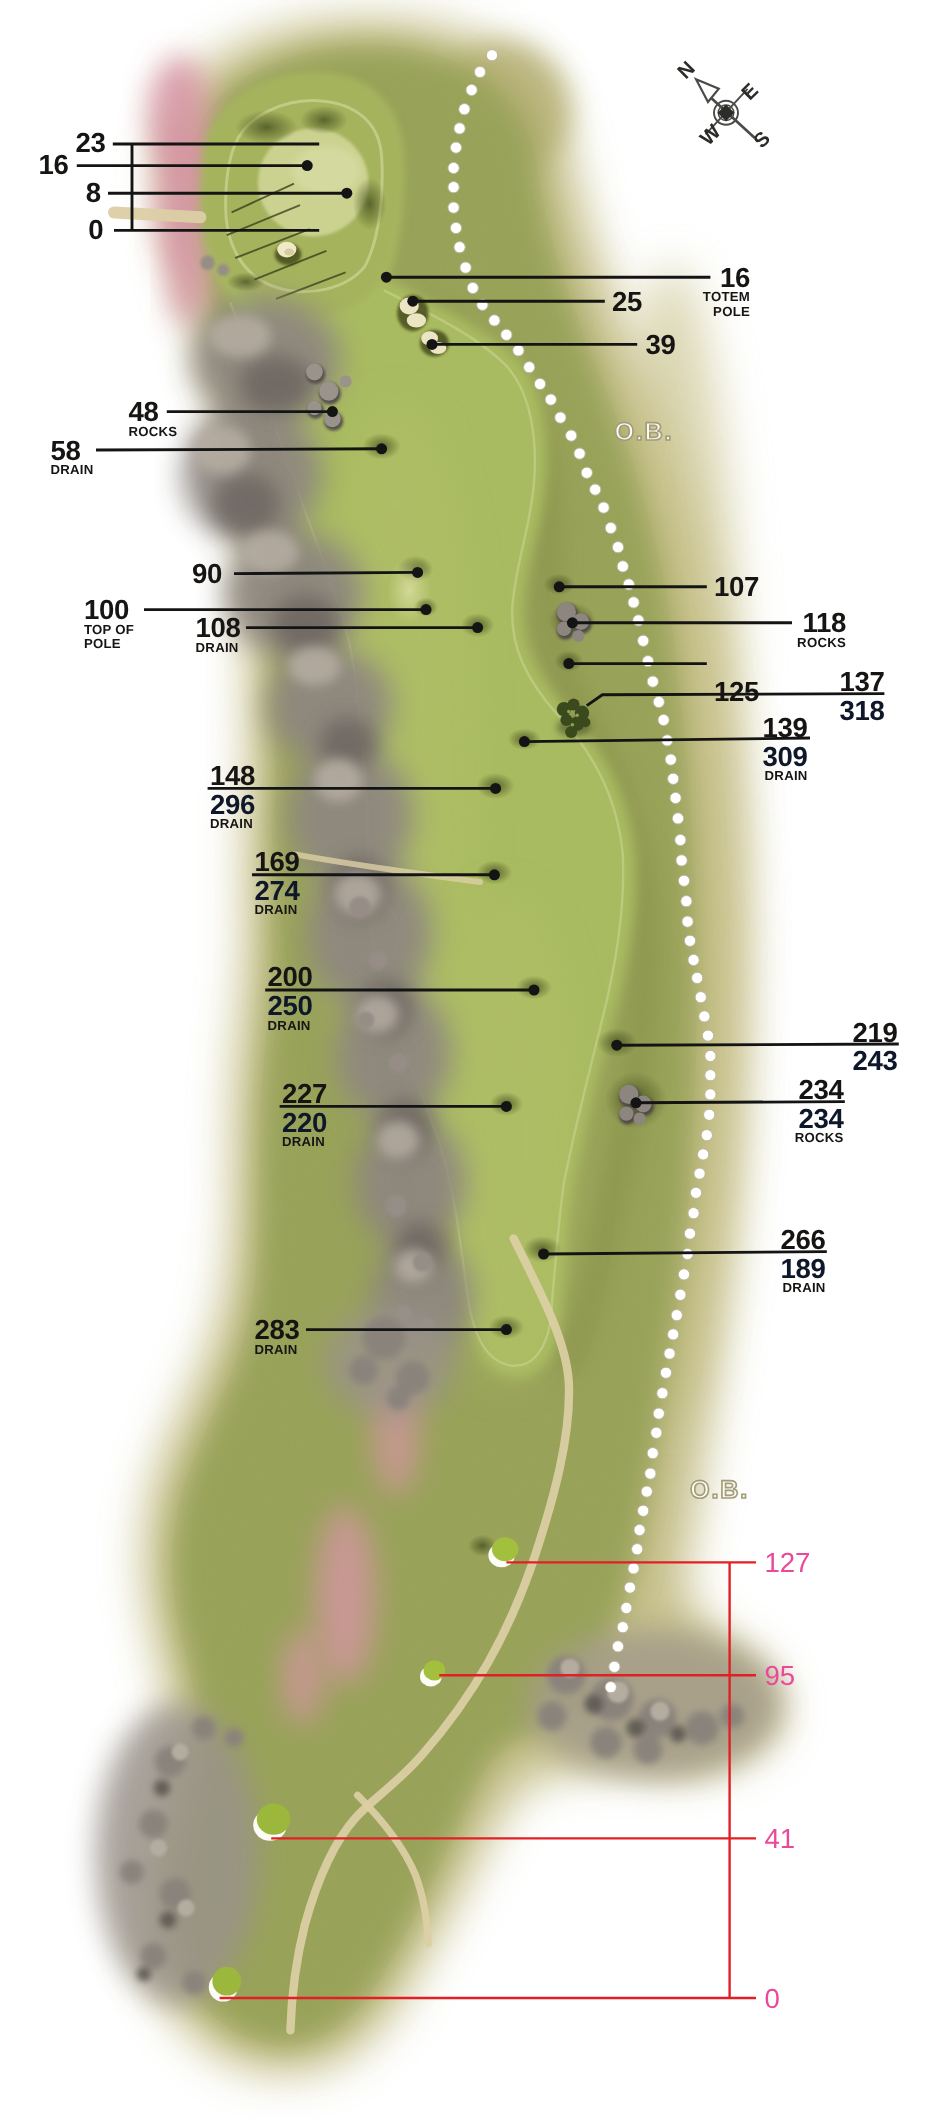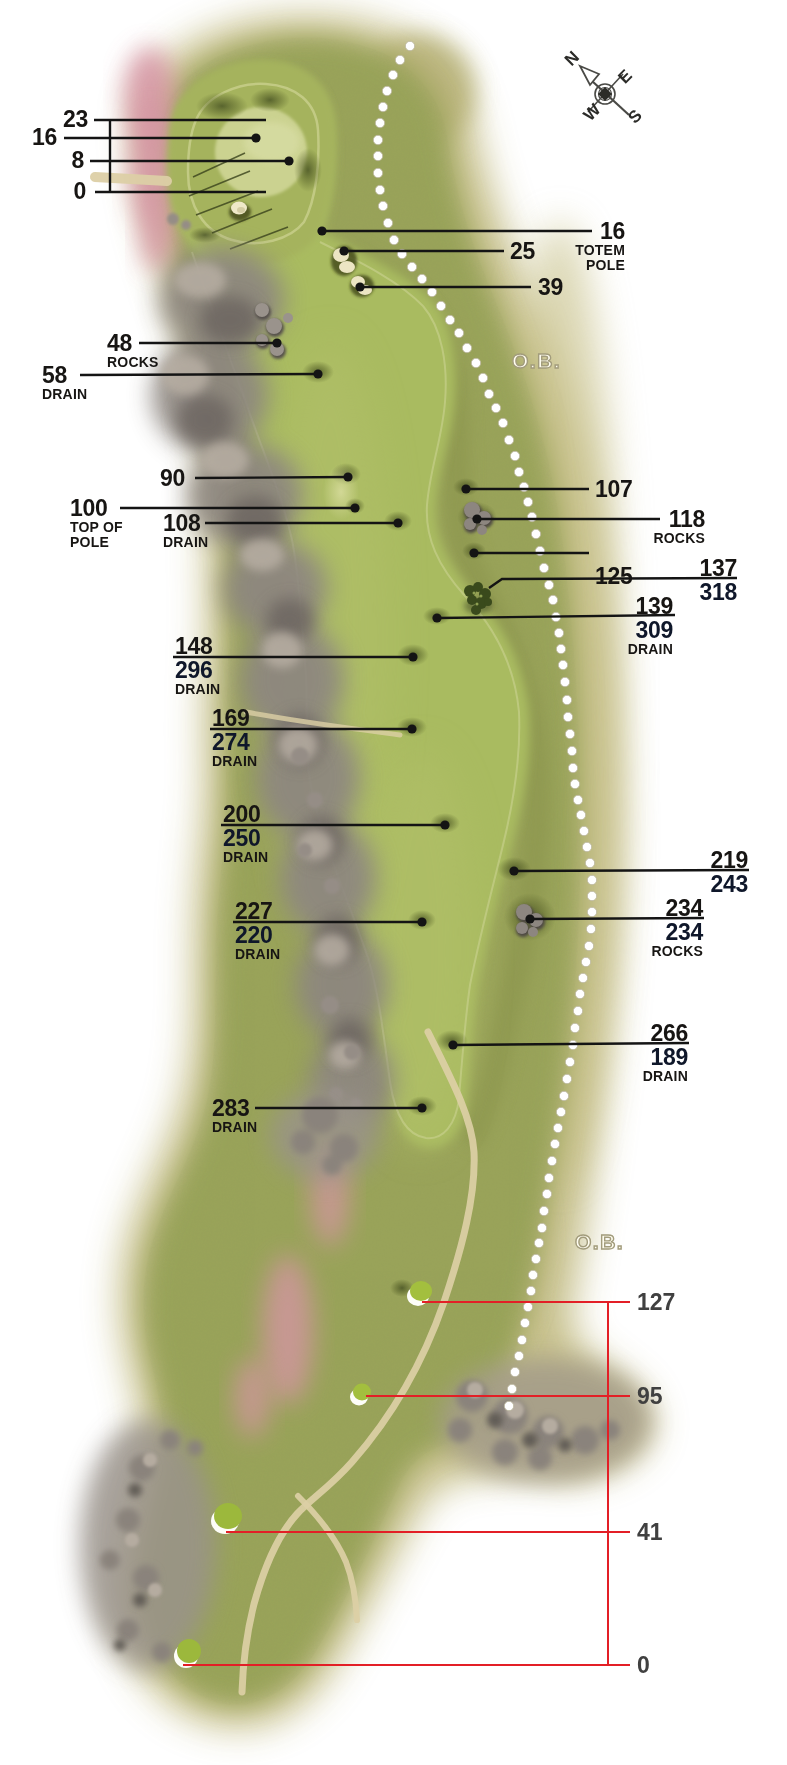--- a/index.html
+++ b/index.html
@@ -2,23 +2,23 @@
 <html><head>
 <meta charset="utf-8">
 <style>
   html,body{margin:0;padding:0;background:#ffffff;}
   #stage{position:relative;width:787px;height:1765px;background:#ffffff;overflow:hidden;
          font-family:"Liberation Sans","DejaVu Sans",sans-serif;}
   #terrain{position:absolute;left:0;top:0;}
   .lbl{position:absolute;font-weight:bold;color:#171513;line-height:1.05;}
   .num{font-size:23px;letter-spacing:-0.3px;white-space:nowrap;}
   .rednum{font-size:23px;letter-spacing:-0.3px;color:#0f172a;white-space:nowrap;}
-  .sub{font-size:14px;letter-spacing:0.2px;white-space:nowrap;}
+  .sub{font-size:11px;letter-spacing:0.2px;white-space:nowrap;}
   .ta-r{text-align:right;}
-  .teelbl{position:absolute;font-weight:bold;font-size:23px;color:#404040;line-height:1;}
+  .teelbl{position:absolute;font-weight:normal;font-size:23px;color:#ec4899;line-height:1;}
   .ob{position:absolute;font-weight:bold;font-size:21px;letter-spacing:1.5px;
       color:#fffdf0;-webkit-text-stroke:1.4px #a29c7c;line-height:1;}
   .cl{position:absolute;font-weight:bold;font-size:17px;color:#2b2b28;
       transform:rotate(-45deg);line-height:1;width:16px;text-align:center;}
 </style>
 </head>
 <body>
 
 <div id="stage">
 

